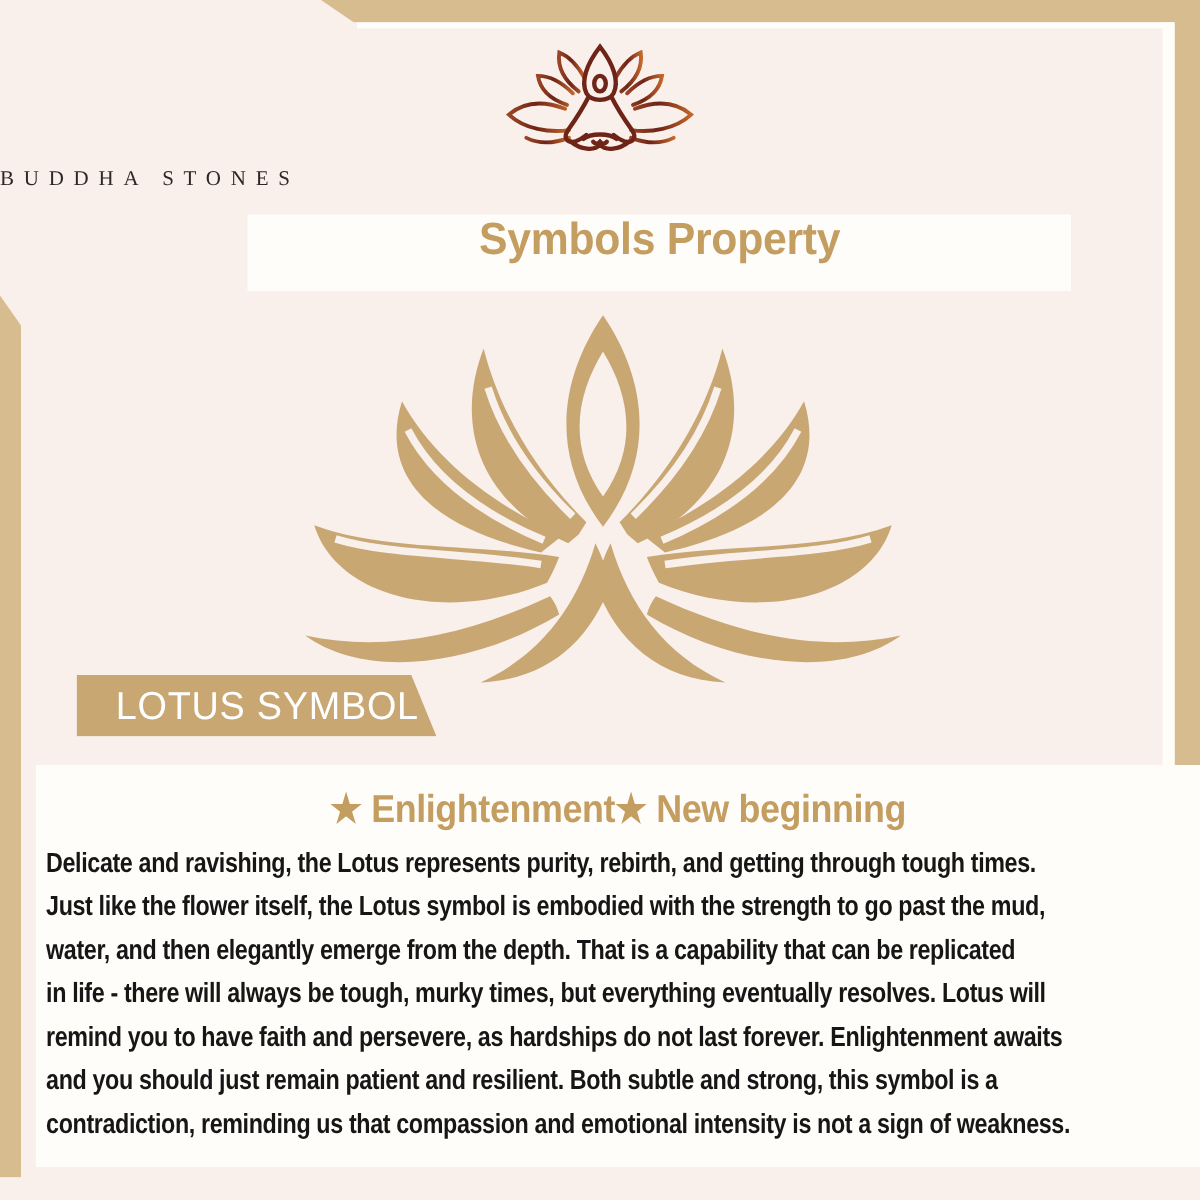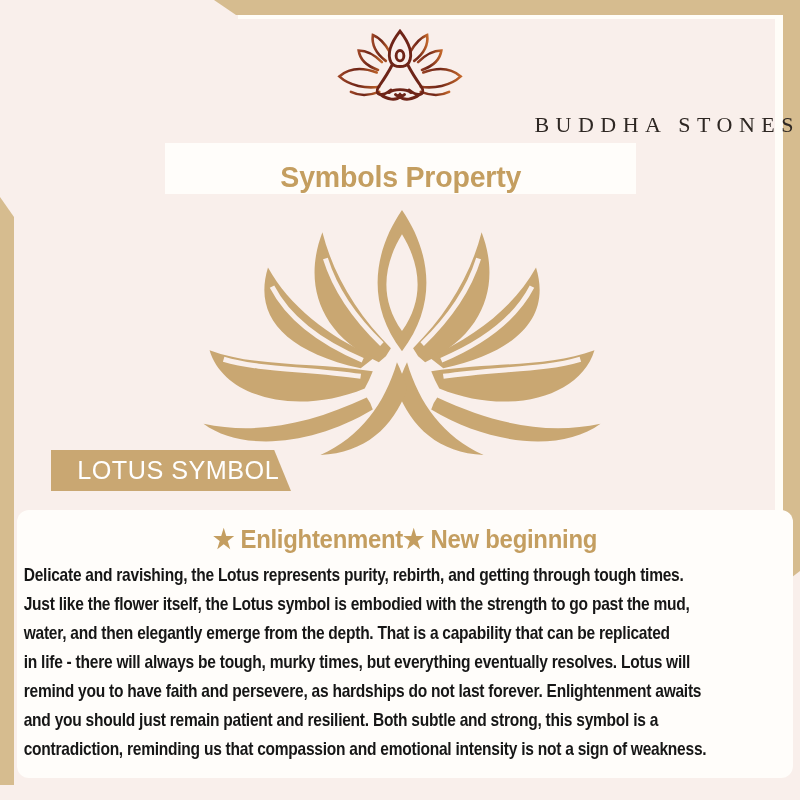--- a/index.html
+++ b/index.html
@@ -13,43 +13,43 @@
     background:var(--band_tan);clip-path:polygon(214px 0,800px 0,800px 15px,236px 15px);}
   #top-white-line{position:absolute;left:238px;top:15px;width:544px;height:4px;background:var(--white_line);}
   #right-white-line{position:absolute;left:775px;top:15px;width:8px;height:566px;background:var(--white_line);}
   #right-ribbon{position:absolute;left:783px;top:0;width:17px;height:584px;
     background:var(--band_tan);clip-path:polygon(0 0,100% 0,100% 571px,0 584px);}
   #left-ribbon{position:absolute;left:0;top:197px;width:14px;height:588px;
     background:var(--band_tan);clip-path:polygon(0 0,100% 20px,100% 100%,0 100%);}
 
   
   #logo{position:absolute;left:322px;top:26px;width:156px;height:84px;}
-  #brand-name{position:absolute;left:0;top:112px;width:800px;text-align:right;
-    font-family:"Liberation Serif",serif;font-size:22px;letter-spacing:6.5px;
+  #brand-name{position:absolute;left:0;top:112px;width:800px;text-align:left;
+    font-family:"Liberation Serif",serif;font-size:14px;letter-spacing:6.5px;
     color:var(--brand_text);}
 
   
-  #title-bar{position:absolute;left:165px;top:143px;width:471px;height:51px;
-    background:var(--panel);display:flex;align-items:flex-end;justify-content:center;}
+  #title-bar{position:absolute;left:165px;top:143px;width:549px;height:51px;
+    background:var(--panel);display:flex;align-items:flex-start;justify-content:center;}
   #page-title{font-size:30px;font-weight:700;color:var(--gold_text);
     transform:scaleX(0.95);letter-spacing:-0.2px;}
 
   
   #lotus{position:absolute;left:190px;top:198px;width:424px;height:264px;}
 
   
   #section-banner{position:absolute;left:17px;top:450px;width:240px;height:41px;
     background:var(--gold);clip-path:polygon(0 0,93% 0,100% 100%,0 100%);
     display:flex;align-items:center;margin-left:34px;}
   #section-banner-label{color:var(--banner_text);font-size:26px;letter-spacing:0.5px;
     padding-left:27px;transform:scaleX(0.97);transform-origin:left center;}
 
   
-  #content-panel{position:absolute;left:17px;top:510px;width:776px;height:268px;
-    background:var(--panel);box-sizing:border-box;padding-top:12px;border-radius:12px;}
+  #content-panel{position:absolute;left:24px;top:510px;width:776px;height:268px;
+    background:var(--panel);box-sizing:border-box;padding-top:12px;}
   #section-heading{width:100%;text-align:center;font-size:26px;font-weight:700;
     color:var(--gold_text);transform:scaleX(0.92);letter-spacing:-0.3px;height:34px;
     display:flex;align-items:center;justify-content:center;}
   #body-paragraph{margin-top:4px;padding:0 8px;transform:scaleX(0.84);
     transform-origin:left center;}
   .para-line{white-space:nowrap;font-size:18.5px;font-weight:700;
     letter-spacing:-0.3px;line-height:29px;color:var(--body_text);}
 </style>
 </head>
 <body>

